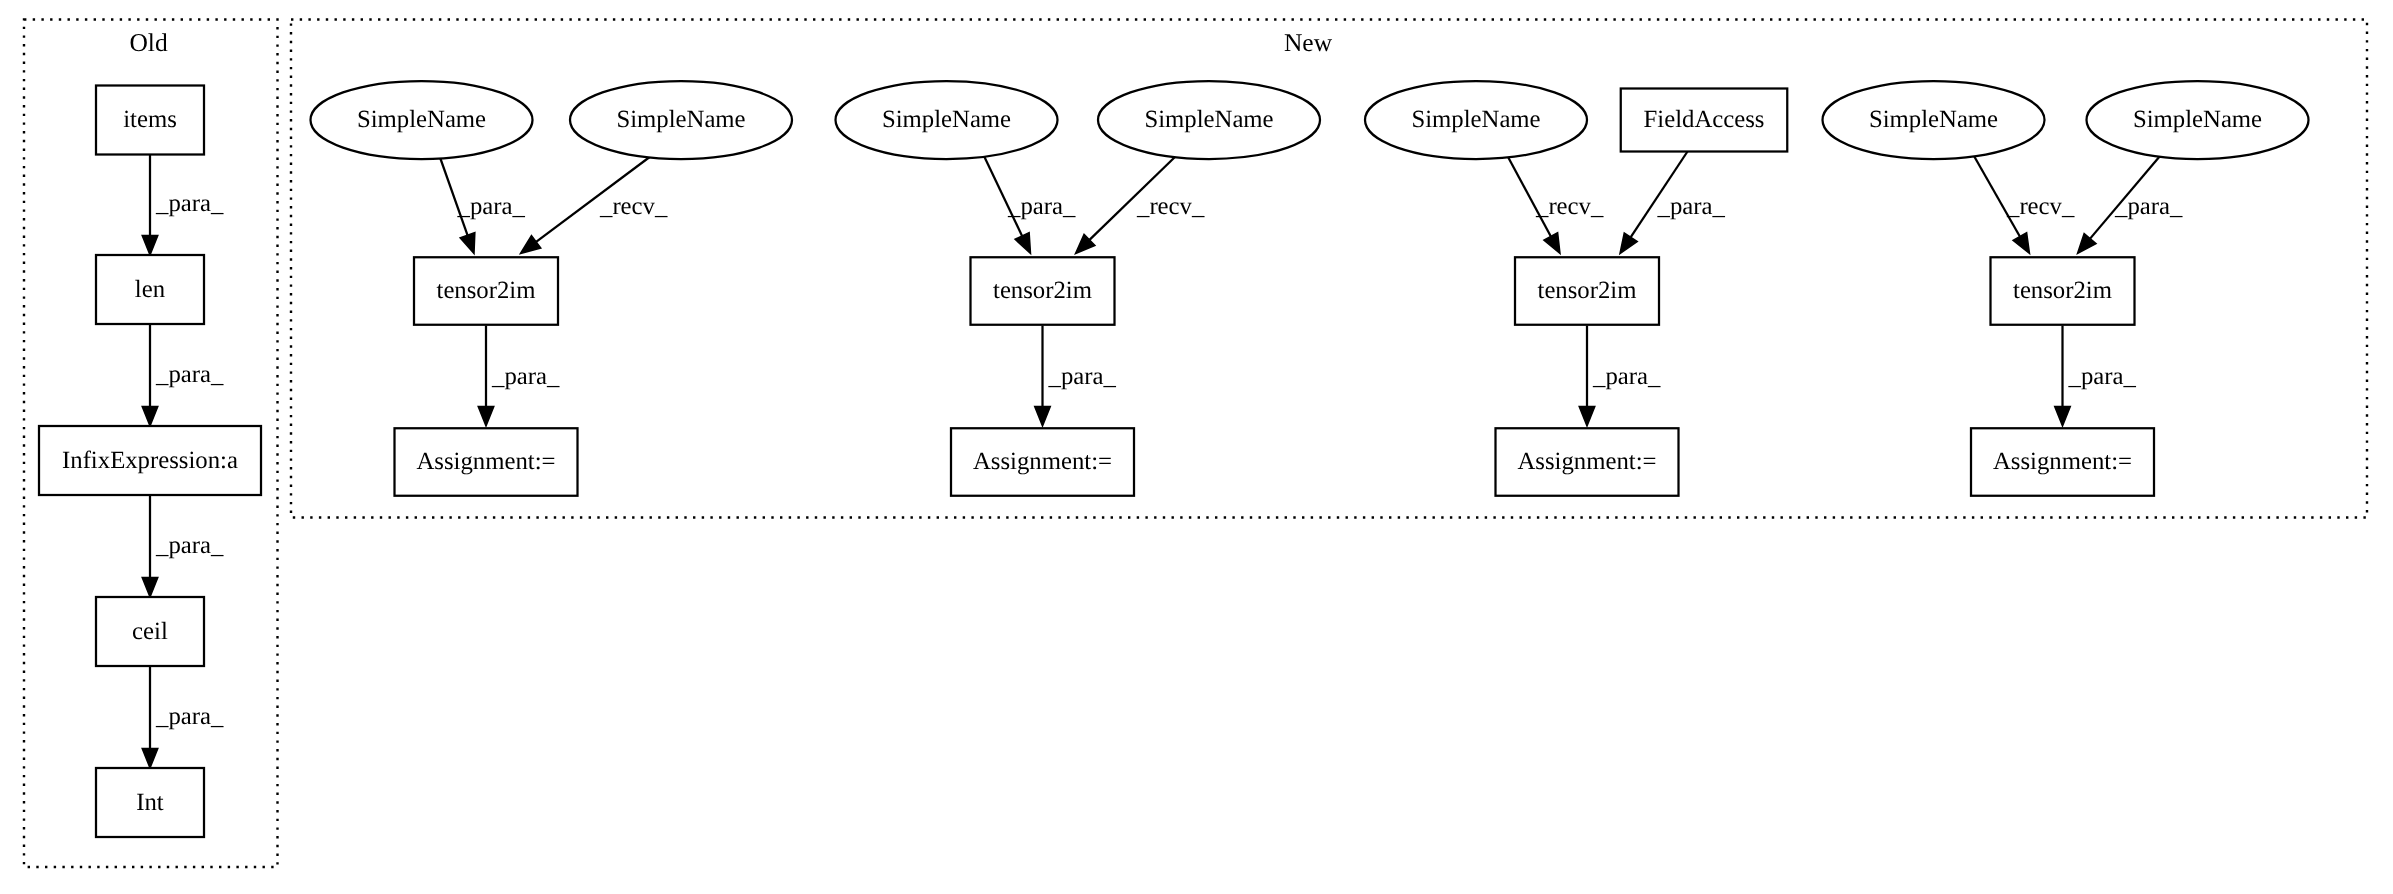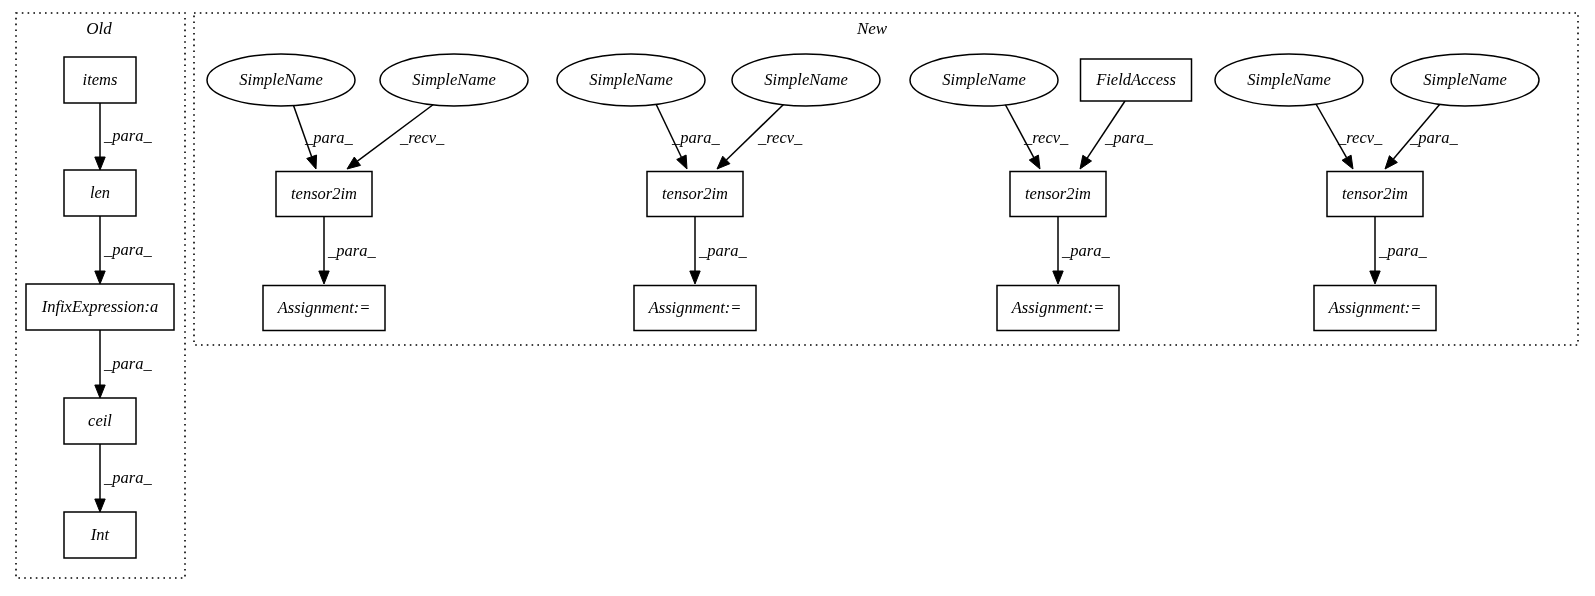--- a/index.html
+++ b/index.html
@@ -7,21 +7,20 @@
     padding: 0;
     background: #ffffff;
   }
   #stage {
     position: relative;
     width: 1595px;
     height: 596px;
     background: #ffffff;
     font-family: "Liberation Serif", "DejaVu Serif", serif;
     overflow: hidden;
-    font-style: italic;
   }
   #graph-svg {
     position: absolute;
     left: 0;
     top: 0;
     width: 1595px;
     height: 596px;
     display: block;
   }
   .cluster-border {

